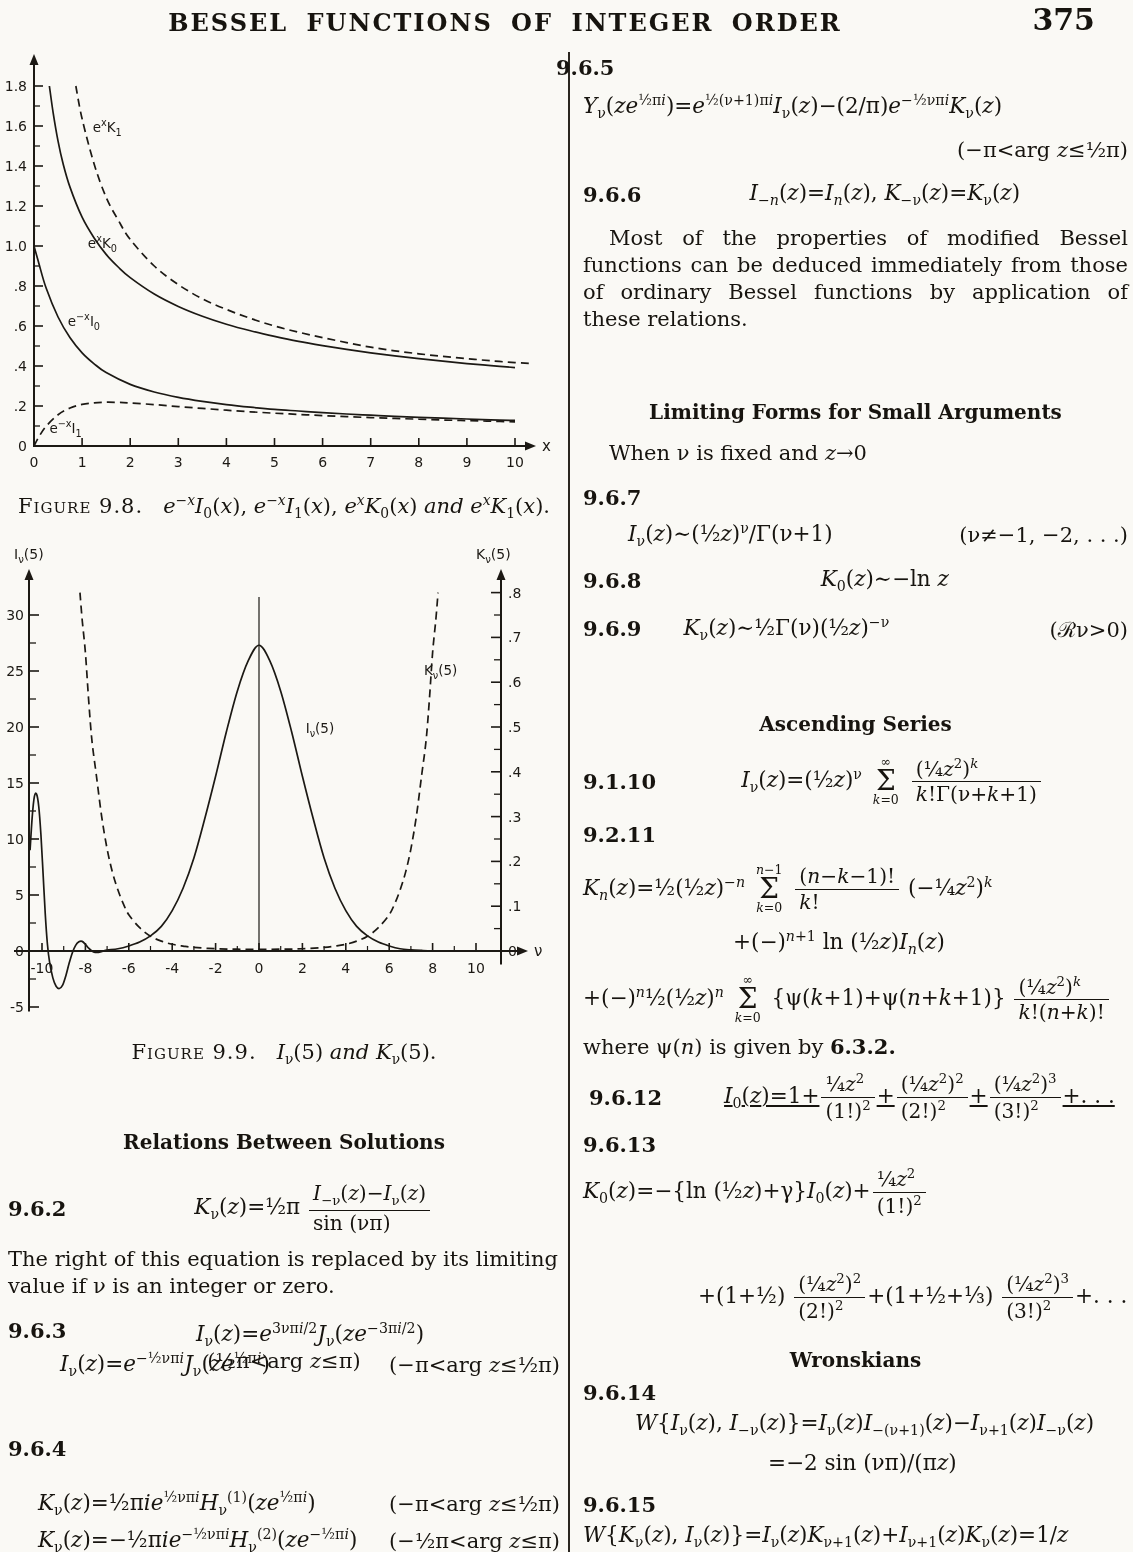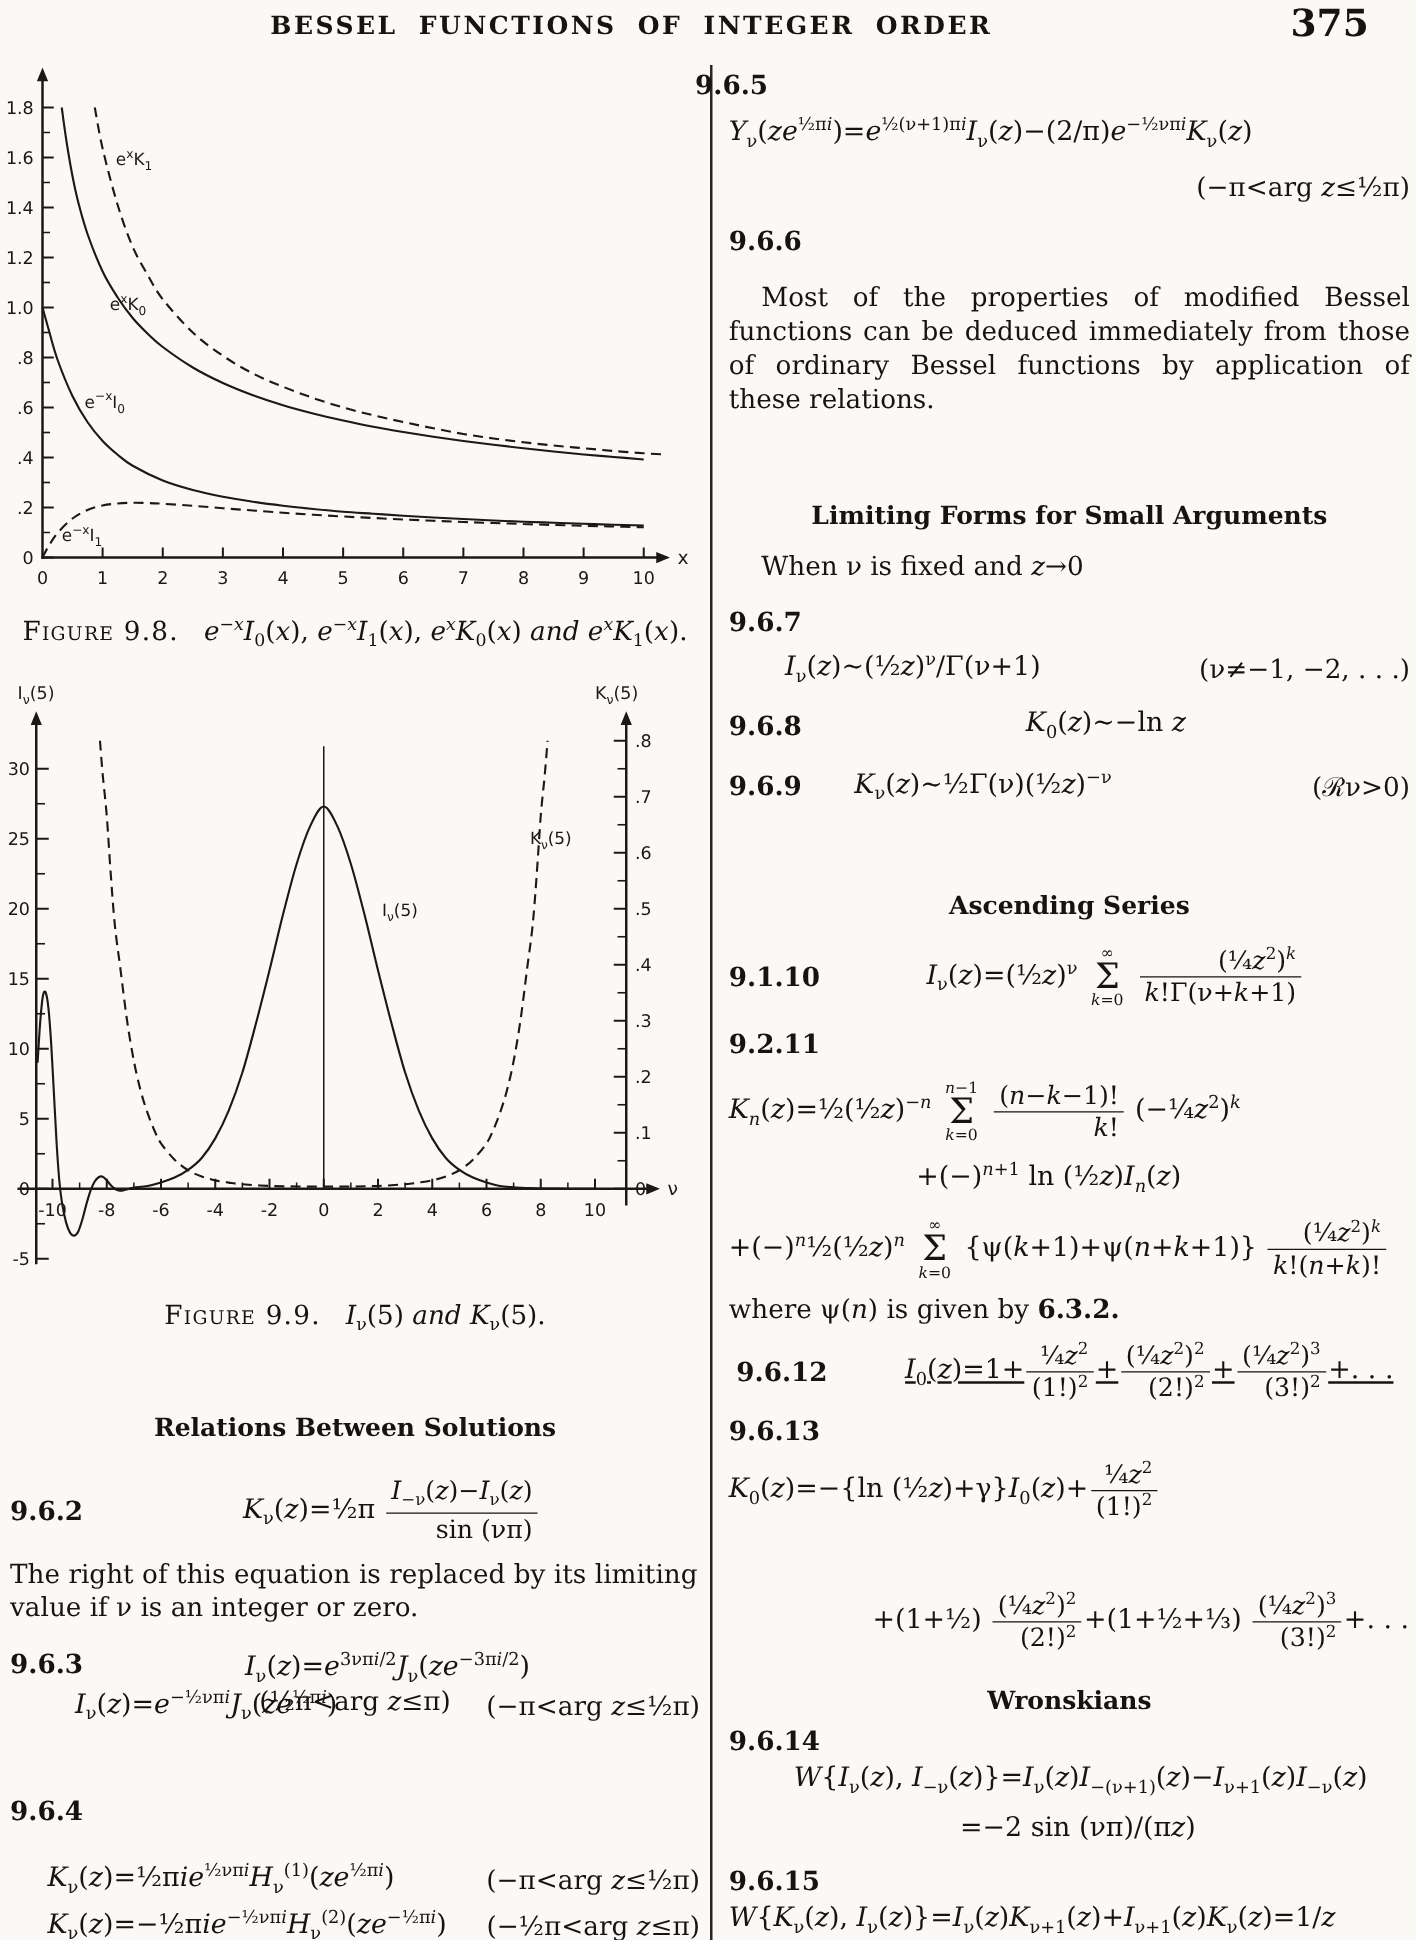--- a/index.html
+++ b/index.html
@@ -1,34 +1,34 @@
 <!DOCTYPE html>
 <html><head>
 <meta charset="utf-8">
 <style>
   html,body{margin:0;padding:0;background:#e8e6e0;}
   .page{position:relative;width:1133px;height:1552px;background:#faf9f5;color:#17140f;
         font-family:"DejaVu Serif","Liberation Serif",serif;overflow:hidden;}
   .hdr-title{position:absolute;top:8px;left:0;width:1010px;text-align:center;
-             font-weight:bold;font-size:20px;letter-spacing:2px;word-spacing:8px;}
+             font-weight:bold;font-size:24px;letter-spacing:2px;word-spacing:8px;}
   .hdr-page{position:absolute;top:2px;right:38px;font-size:30px;font-weight:bold;}
   .divider{position:absolute;left:568px;top:52px;width:2px;height:1500px;background:#2a2620;}
   .abs{position:absolute;}
   .heading{font-weight:bold;font-size:20px;text-align:center;}
   .para{font-size:21px;line-height:1.28;text-align:justify;}
   .indent{text-indent:26px;}
   .caption{font-size:21px;text-align:center;}
   .caption .figword{font-variant:small-caps;letter-spacing:1px;}
   .eqrow{position:absolute;display:flex;align-items:center;font-size:21px;}
   .eqnum{font-weight:bold;font-size:21px;white-space:nowrap;}
   .eqbody{font-size:21.5px;white-space:nowrap;}
   .grow{flex:1;text-align:center;}
   .cons{font-size:21px;white-space:nowrap;}
   sub,sup{font-size:66%;}
-  .fr{display:inline-flex;flex-direction:column;text-align:right;vertical-align:middle;
+  .fr{display:inline-flex;flex-direction:column;text-align:left;vertical-align:middle;
       line-height:1.12;font-size:0.94em;margin:0 2px;}
   .fr>span:first-child{padding:0 4px 1px;}
   .fr>span:last-child{border-top:1.5px solid #17140f;padding:1px 4px 0;}
   .su{display:inline-flex;flex-direction:column;align-items:center;vertical-align:middle;
       line-height:0.95;margin:0 4px;}
   .su .sl{font-size:12.5px;}
   .su .sg{font-size:28px;}
   svg{display:block;}
   .figtxt{font-family:"DejaVu Sans","Liberation Sans",sans-serif;fill:#1c1914;}
 </style>
@@ -254,20 +254,21 @@
   <div class="abs eqnum" style="left:556px;top:55px;">9.6.5</div>
   <div class="eqrow" style="left:583px;top:92px;width:545px;">
     <span class="eqbody"><i>Y</i><sub>ν</sub>(<i>ze</i><sup>½π<i>i</i></sup>)=<i>e</i><sup>½(ν+1)π<i>i</i></sup><i>I</i><sub>ν</sub>(<i>z</i>)−(2/π)<i>e</i><sup>−½νπ<i>i</i></sup><i>K</i><sub>ν</sub>(<i>z</i>)</span>
   </div>
   <div class="eqrow" style="left:583px;top:138px;width:545px;justify-content:flex-end;">
     <span class="cons">(−π&lt;arg <i>z</i>≤½π)</span>
   </div>
 
   <div class="eqrow" style="left:583px;top:180px;width:545px;">
     <span class="eqnum">9.6.6</span>
+    <span class="grow"><span class="eqbody"><i>I</i><sub>−<i>n</i></sub>(<i>z</i>)=<i>I</i><sub><i>n</i></sub>(<i>z</i>), <i>K</i><sub>−ν</sub>(<i>z</i>)=<i>K</i><sub>ν</sub>(<i>z</i>)</span></span>
   </div>
 
   <div class="abs para indent" style="left:583px;top:225px;width:545px;">Most of the properties of modified Bessel functions can be deduced immediately from those of ordinary Bessel functions by application of these relations.</div>
 
   <div class="abs heading" style="left:583px;top:400px;width:545px;">Limiting Forms for Small Arguments</div>
 
   <div class="abs para indent" style="left:583px;top:440px;width:545px;">When ν is fixed and <i>z</i>→0</div>
 
   <div class="abs eqnum" style="left:583px;top:485px;">9.6.7</div>
   <div class="eqrow" style="left:583px;top:520px;width:545px;">

